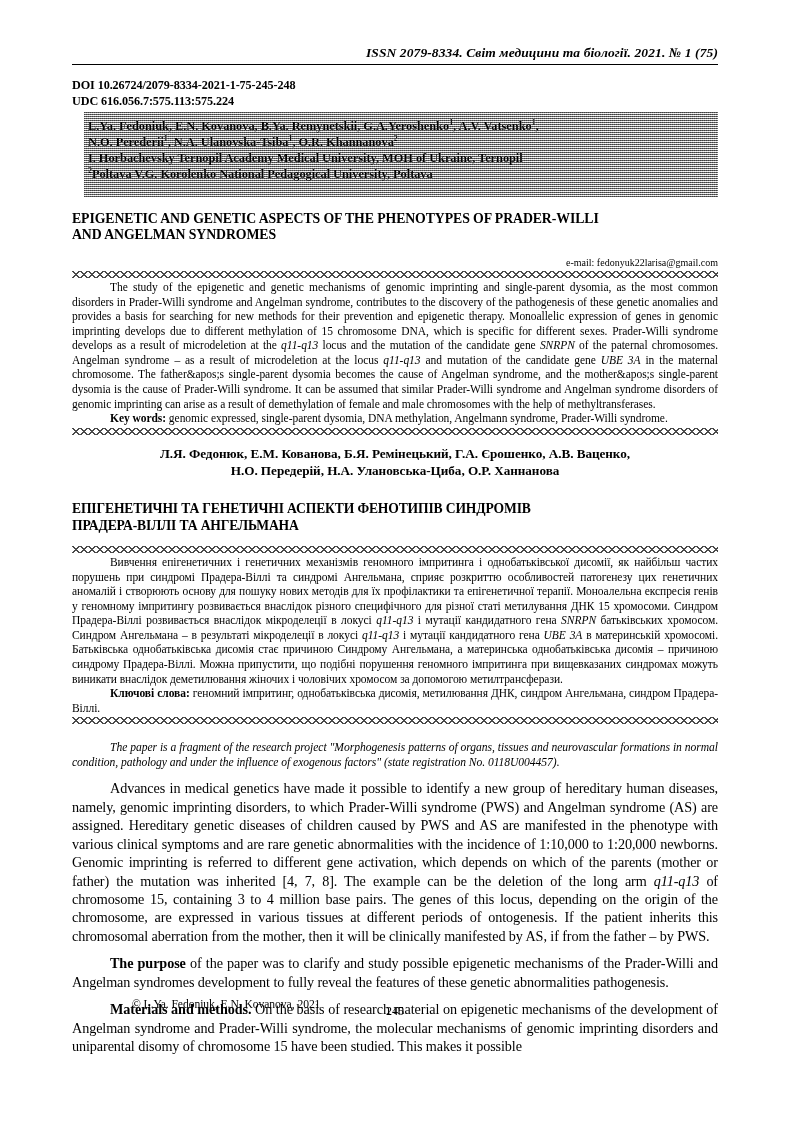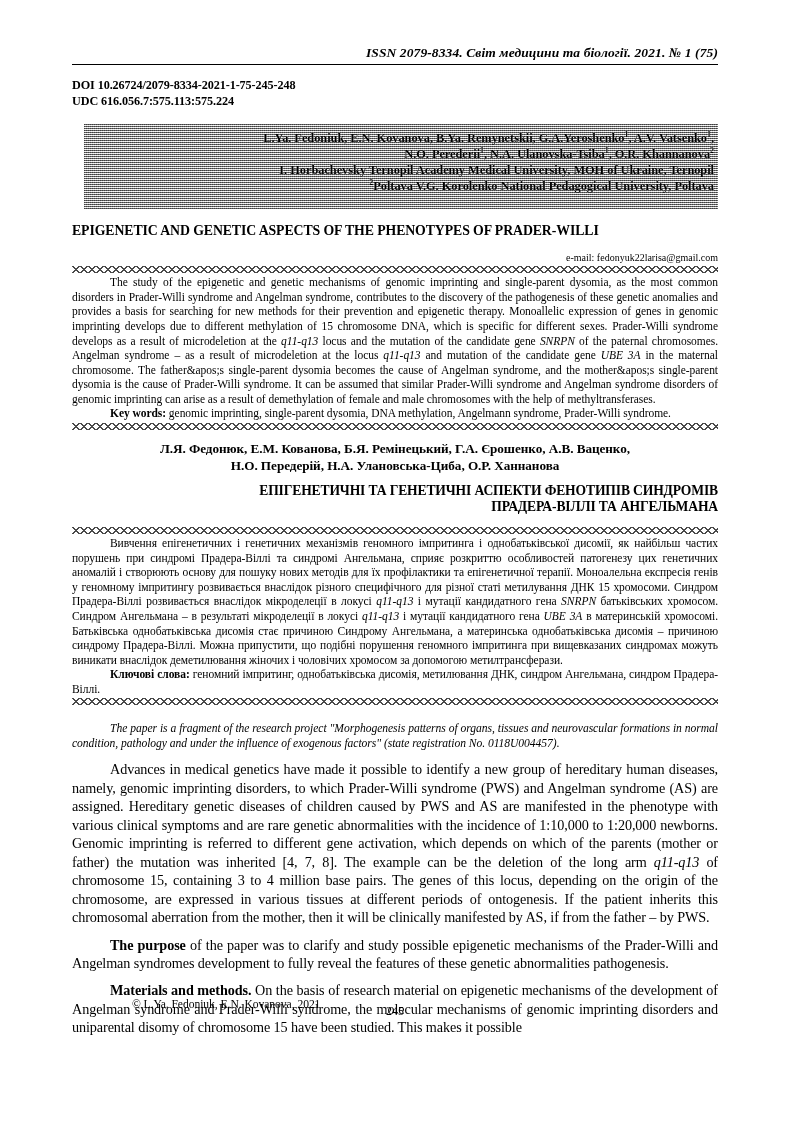--- a/index.html
+++ b/index.html
@@ -45,31 +45,31 @@
     margin-top: 3px;
     margin-bottom: 12px;
   }
 
   
   .doi-block {
     font-weight: bold;
     font-size: 12.2px;
     line-height: 1.32;
     letter-spacing: -0.1px;
-    margin-bottom: 15px;
+    margin-bottom: 3px;
   }
 
   
   .author-box {
     margin-left: 12px;
     margin-right: 0px;
     width: 634px;
     box-sizing: border-box;
     padding: 6px 4px 14px 4px;
-    text-align: right;
+    text-align: left;
     font-weight: bold;
     font-size: 12.4px;
     line-height: 1.30;
     letter-spacing: -0.05px;
     background-color: #c9c9c9;
     background-image:
       repeating-linear-gradient(0deg, rgba(0,0,0,0.55) 0px, rgba(0,0,0,0.55) 1px, rgba(255,255,255,0.75) 1px, rgba(255,255,255,0.75) 2px),
       repeating-linear-gradient(90deg, rgba(0,0,0,0.30) 0px, rgba(0,0,0,0.30) 1px, rgba(255,255,255,0.55) 1px, rgba(255,255,255,0.55) 2px);
     text-shadow: 0 0 1px rgba(255,255,255,0.9);
   }
@@ -129,25 +129,25 @@
   
   .authors-ua {
     text-align: center;
     font-weight: bold;
     font-size: 13.2px;
     line-height: 1.28;
     margin-top: 11px;
     letter-spacing: -0.05px;
   }
   .title-ua {
-    text-align: right;
+    text-align: left;
     font-weight: bold;
     font-size: 13.6px;
     line-height: 1.24;
-    margin-top: 8px;
+    margin-top: 22px;
     margin-bottom: 11px;
     letter-spacing: -0.15px;
   }
 
   
   .project-note {
     font-style: italic;
     font-size: 11.6px;
     line-height: 1.30;
     text-align: justify;
@@ -209,29 +209,30 @@
 
     <div class="author-box">
       <span class="line"><span>L.Ya. Fedoniuk, E.N. Kovanova, B.Ya. Remynetskii, G.A.Yeroshenko</span><sup>1</sup><span>, A.V. Vatsenko</span><sup>1</sup><span>,</span></span>
       <span class="line"><span>N.O. Perederii</span><sup>1</sup><span>, N.A. Ulanovska-Tsiba</span><sup>1</sup><span>, O.R. Khannanova</span><sup>2</sup></span>
       <span class="line">I. Horbachevsky Ternopil Academy Medical University, MOH of Ukraine, Ternopil</span>
       <span class="line"><sup>2</sup><span>Poltava V.G. Korolenko National Pedagogical University, Poltava</span></span>
     </div>
 
     <div class="title-en">
       <div>EPIGENETIC AND GENETIC ASPECTS OF THE PHENOTYPES OF PRADER-WILLI</div>
+      <div>AND ANGELMAN SYNDROMES</div>
     </div>
 
     <div class="email">e-mail: fedonyuk22larisa@gmail.com</div>
 
     <div class="zigzag"></div>
 
     <div class="abstract"><span>The study of the epigenetic and genetic mechanisms of genomic imprinting and single-parent dysomia, as the most common disorders in Prader-Willi syndrome and Angelman syndrome, contributes to the discovery of the pathogenesis of these genetic anomalies and provides a basis for searching for new methods for their prevention and epigenetic therapy. Monoallelic expression of genes in genomic imprinting develops due to different methylation of 15 chromosome DNA, which is specific for different sexes. Prader-Willi syndrome develops as a result of microdeletion at the </span><i>q11-q13</i><span> locus and the mutation of the candidate gene </span><i>SNRPN</i><span> of the paternal chromosomes. Angelman syndrome – as a result of microdeletion at the locus </span><i>q11-q13</i><span> and mutation of the candidate gene </span><i>UBE 3A</i><span> in the maternal chromosome. The father&amp;apos;s single-parent dysomia becomes the cause of Angelman syndrome, and the mother&amp;apos;s single-parent dysomia is the cause of Prader-Willi syndrome. It can be assumed that similar Prader-Willi syndrome and Angelman syndrome disorders of genomic imprinting can arise as a result of demethylation of female and male chromosomes with the help of methyltransferases.</span></div>
 
-    <div class="kw"><b>Key words:</b><span> genomic imprinting, single-parent dysomia, DNA methylation, Angelmann syndrome, Prader-Willi syndrome.</span></div>
+    <div class="kw"><b>Key words:</b><span> genomic expressed, single-parent dysomia, DNA methylation, Angelmann syndrome, Prader-Willi syndrome.</span></div>
 
     <div class="zigzag"></div>
 
     <div class="authors-ua">
       <div>Л.Я. Федонюк, Е.М. Кованова, Б.Я. Ремінецький, Г.А. Єрошенко, А.В. Ваценко,</div>
       <div>Н.О. Передерій, Н.А. Улановська-Циба, О.Р. Ханнанова</div>
     </div>
 
     <div class="title-ua">
       <div>ЕПІГЕНЕТИЧНІ ТА ГЕНЕТИЧНІ АСПЕКТИ ФЕНОТИПІВ СИНДРОМІВ</div>

